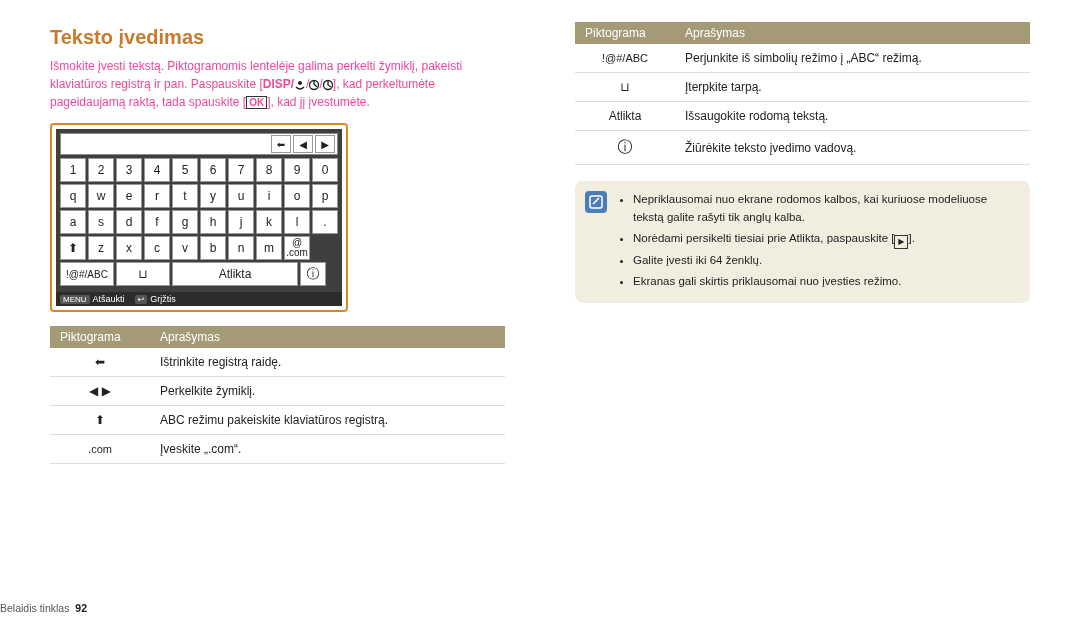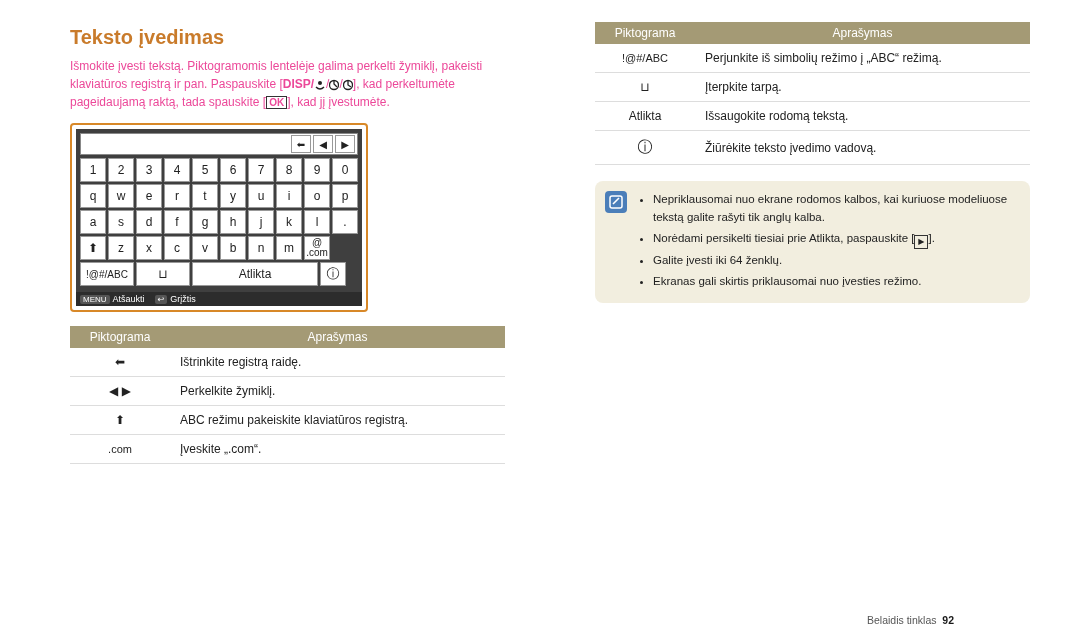--- a/index.html
+++ b/index.html
@@ -22,21 +22,20 @@
     border-bottom: 1px solid #c9c4b3;
     padding-bottom: 6px;
     margin-bottom: 16px;
   }
   .columns {
     display: flex;
     gap: 70px;
   }
   .col {
     flex: 1;
-    margin-left: 20px;
   }
   h2.section-title {
     color: #c97b2b;
     font-size: 20px;
     font-weight: 600;
     margin: 4px 0 8px 0;
   }
   .intro {
     font-size: 12px;
     line-height: 1.5;
@@ -100,21 +99,21 @@
   
   table.desc {
     width: 100%;
     border-collapse: collapse;
     margin-top: 14px;
     font-size: 12px;
   }
   table.desc th {
     background: #a49a75;
     color:#fff;
-    text-align: center;
+    text-align: left;
     padding: 4px 10px;
     font-weight: normal;
   }
   table.desc th:first-child { width: 80px; }
   table.desc td {
     border-bottom: 1px solid #ddd;
     padding: 7px 10px;
     vertical-align: middle;
   }
   table.desc td.icon { text-align:center; }
@@ -133,23 +132,23 @@
     position:absolute; left:10px; top:10px;
     width:22px;height:22px;border-radius:4px;
     background:#4b7eb9; color:#fff;
     display:flex;align-items:center;justify-content:center;
     font-weight:bold; font-size:14px;
   }
   .note ul { margin:0; padding-left:14px; }
   .note li { margin-bottom:3px; }
   .footer {
     position:absolute;
-    bottom:4px;
+    bottom:16px;
     width:954px;
-    text-align:right;
+    text-align:left;
     font-size:10.5px;
     color:#555;
   }
   .footer b { color:#1a1a1a; }
   .ok-box {
     display:inline-block;border:1px solid #333; padding:0 2px; font-size:10px; font-weight:bold;
     line-height:11px;
   }
   .play-sq {
     display:inline-flex; width:12px; height:12px; border:1px solid #333; align-items:center; justify-content:center; font-size:8px;

